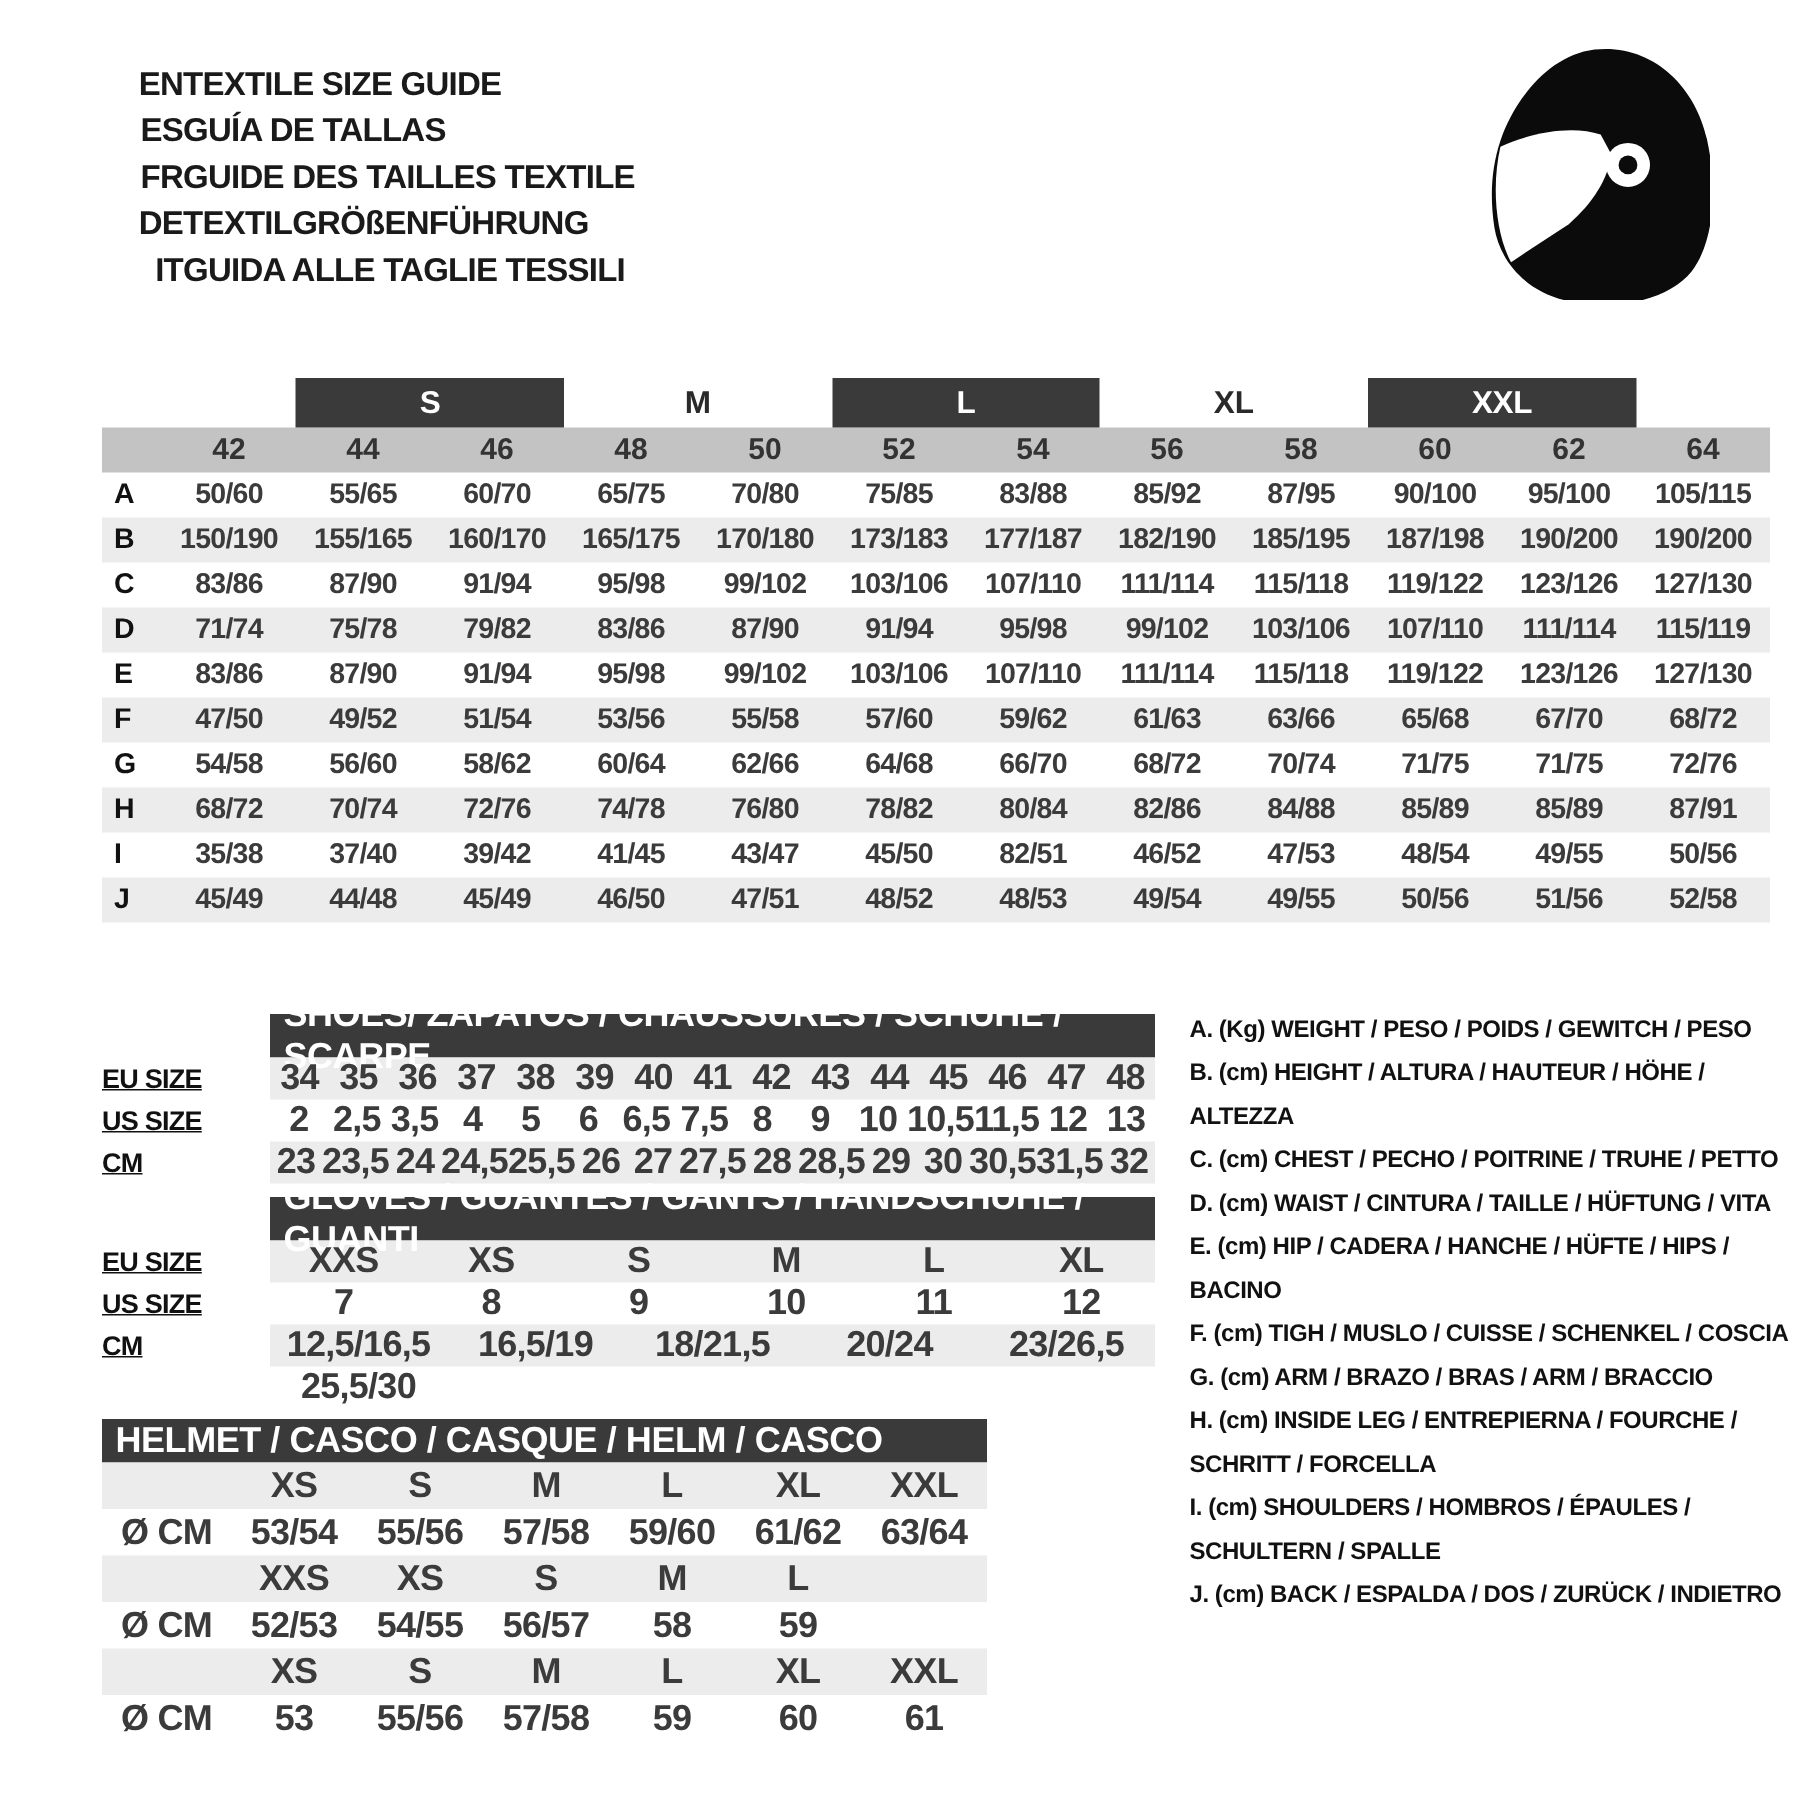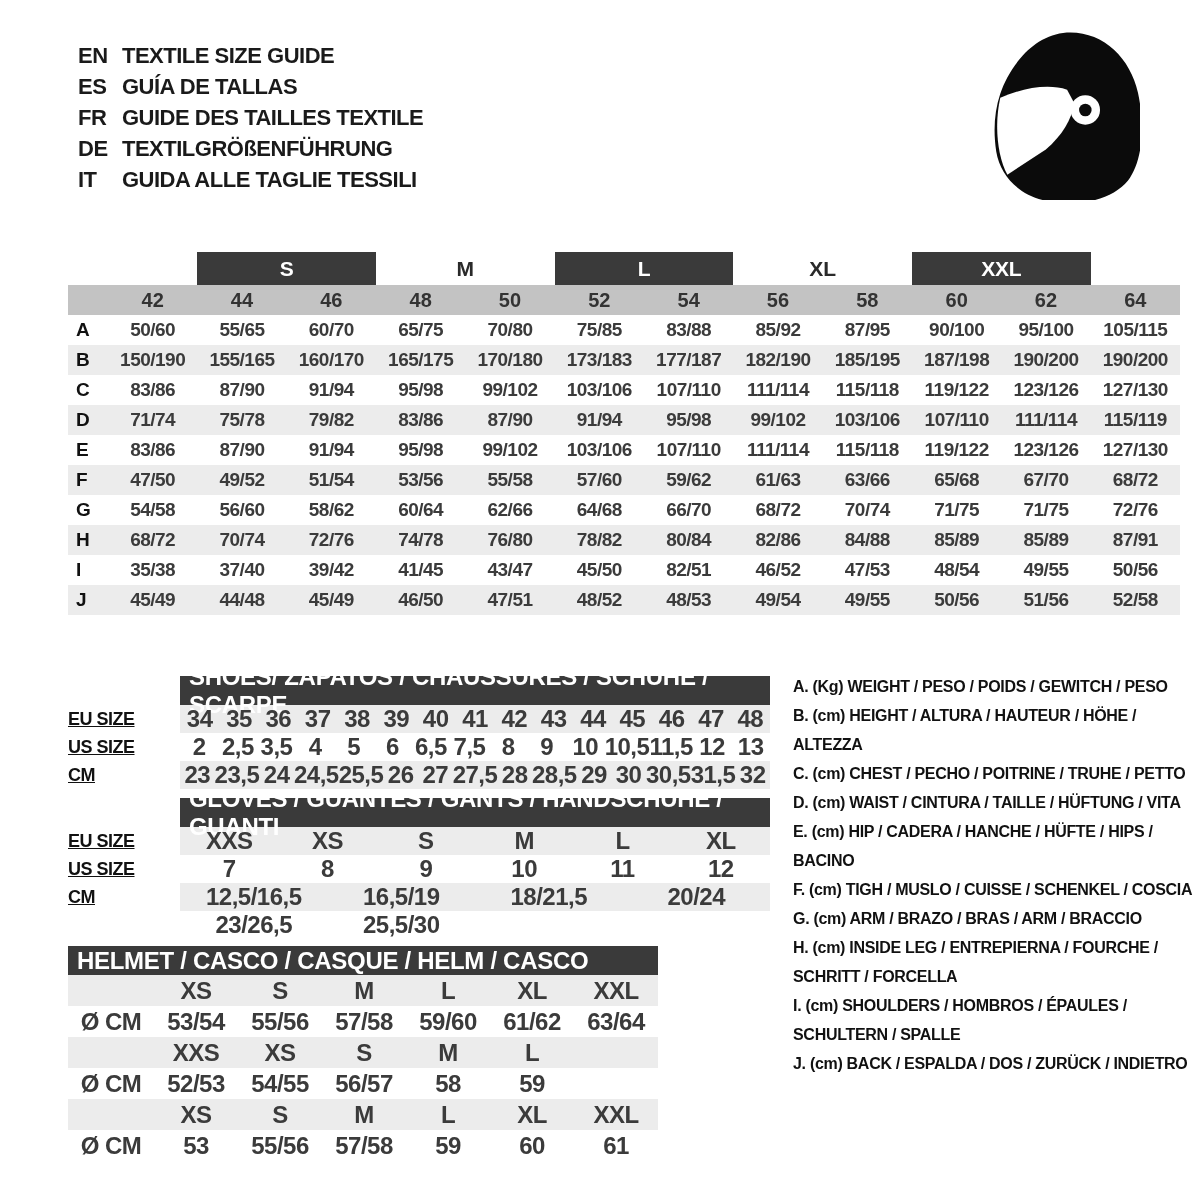--- a/index.html
+++ b/index.html
@@ -1,21 +1,21 @@
 <!DOCTYPE html>
 <html><head>
 <meta charset="utf-8">
 <style>
   html,body{margin:0;padding:0;background:#fff;}
   .page{position:relative;width:1200px;height:1200px;background:#fff;overflow:hidden;
         font-family:"Liberation Sans",sans-serif;color:#222;}
 
   
   .languages{position:absolute;left:78px;top:40px;}
-  .lang-row{display:flex;font-weight:bold;font-size:22px;line-height:31px;letter-spacing:-0.5px;color:#1a1a1a;}
+  .lang-row{display:flex;font-weight:bold;font-size:22px;line-height:31px;letter-spacing:-0.5px;color:#1a1a1a;text-align:right;}
   .lang-code{width:44px;}
 
   
   .helmet-icon{position:absolute;left:978px;top:26px;width:162px;height:174px;}
 
   
   .size-table{position:absolute;left:68px;top:252px;width:1112px;font-weight:bold;}
   .grid13{display:grid;grid-template-columns:40px repeat(12,1fr);}
   .size-groups{height:33px;}
   .group-box{background:#3a3a3a;color:#fff;display:flex;align-items:center;justify-content:center;
@@ -341,21 +341,21 @@
           <div class="cell">XL</div>
         </div>
         <div class="sub-row" style="grid-template-columns: repeat(6, 1fr);">
           <div class="cell">7</div>
           <div class="cell">8</div>
           <div class="cell">9</div>
           <div class="cell">10</div>
           <div class="cell">11</div>
           <div class="cell">12</div>
         </div>
-        <div class="sub-row alt" style="grid-template-columns: repeat(4, 1fr);">
+        <div class="sub-row alt" style="grid-template-columns: repeat(5, 1fr);">
           <div class="cell">12,5/16,5</div>
           <div class="cell">16,5/19</div>
           <div class="cell">18/21,5</div>
           <div class="cell">20/24</div>
           <div class="cell">23/26,5</div>
           <div class="cell">25,5/30</div>
         </div>
       </div>
   </div>
 

